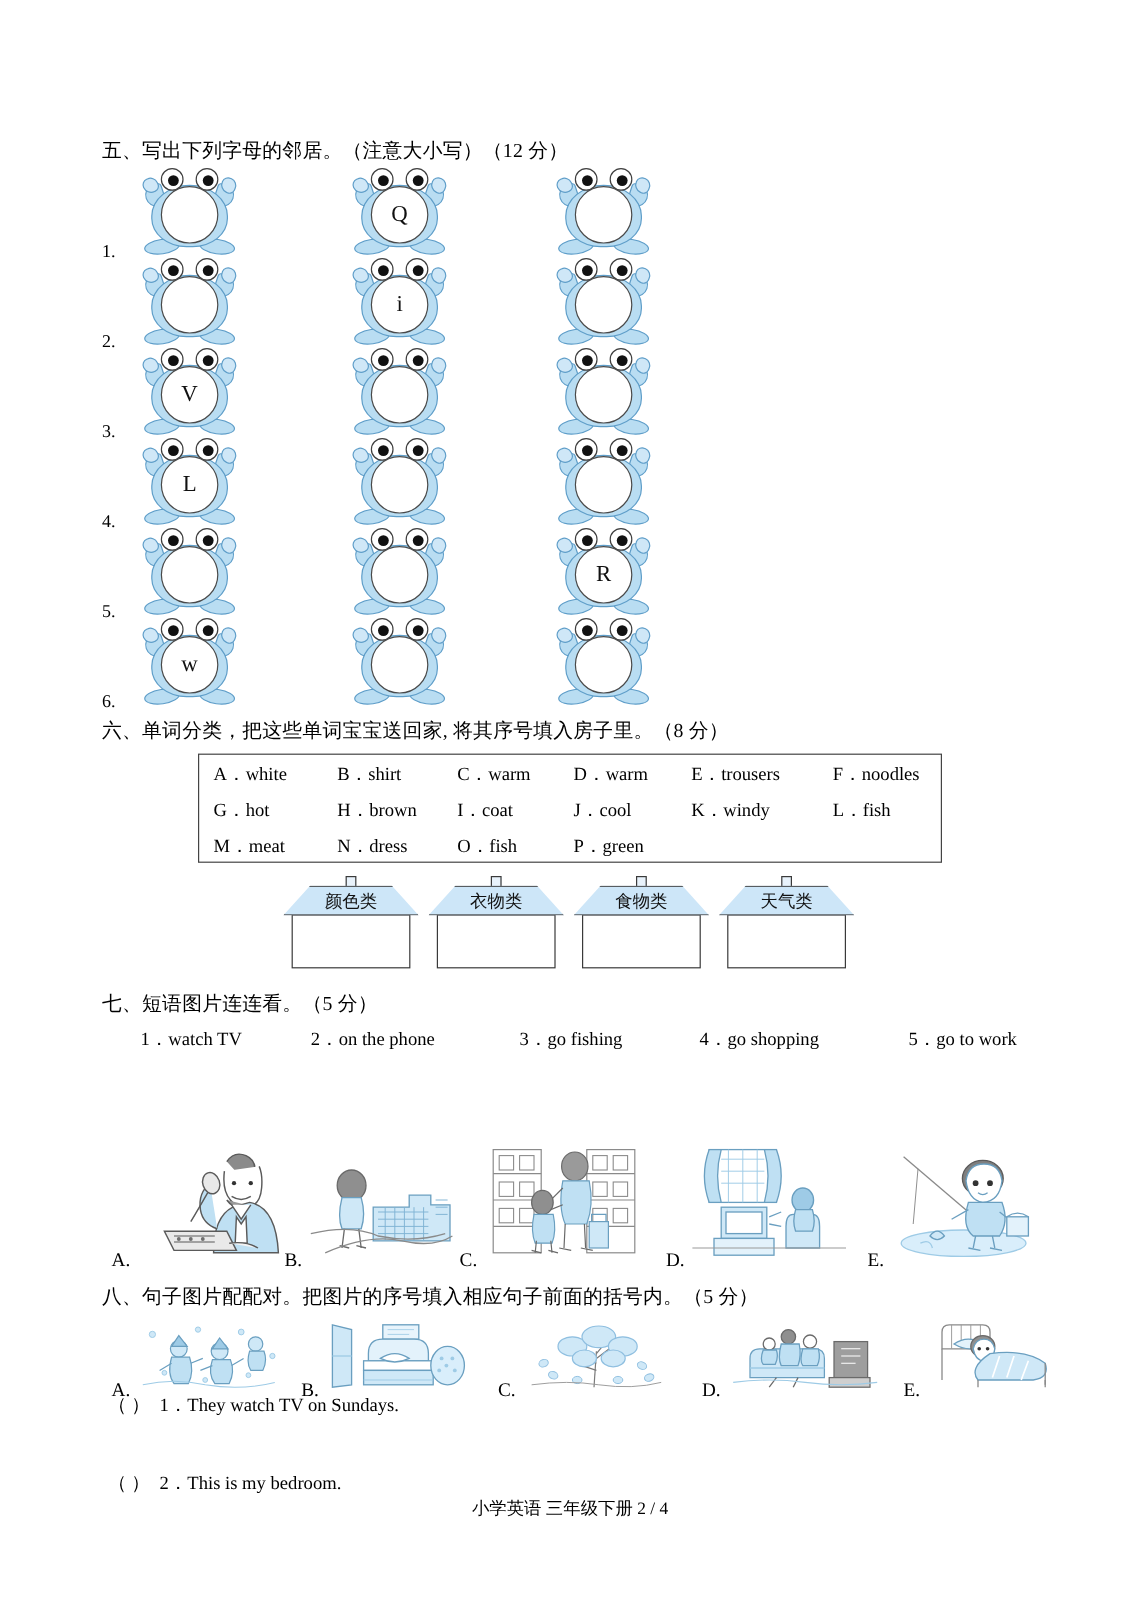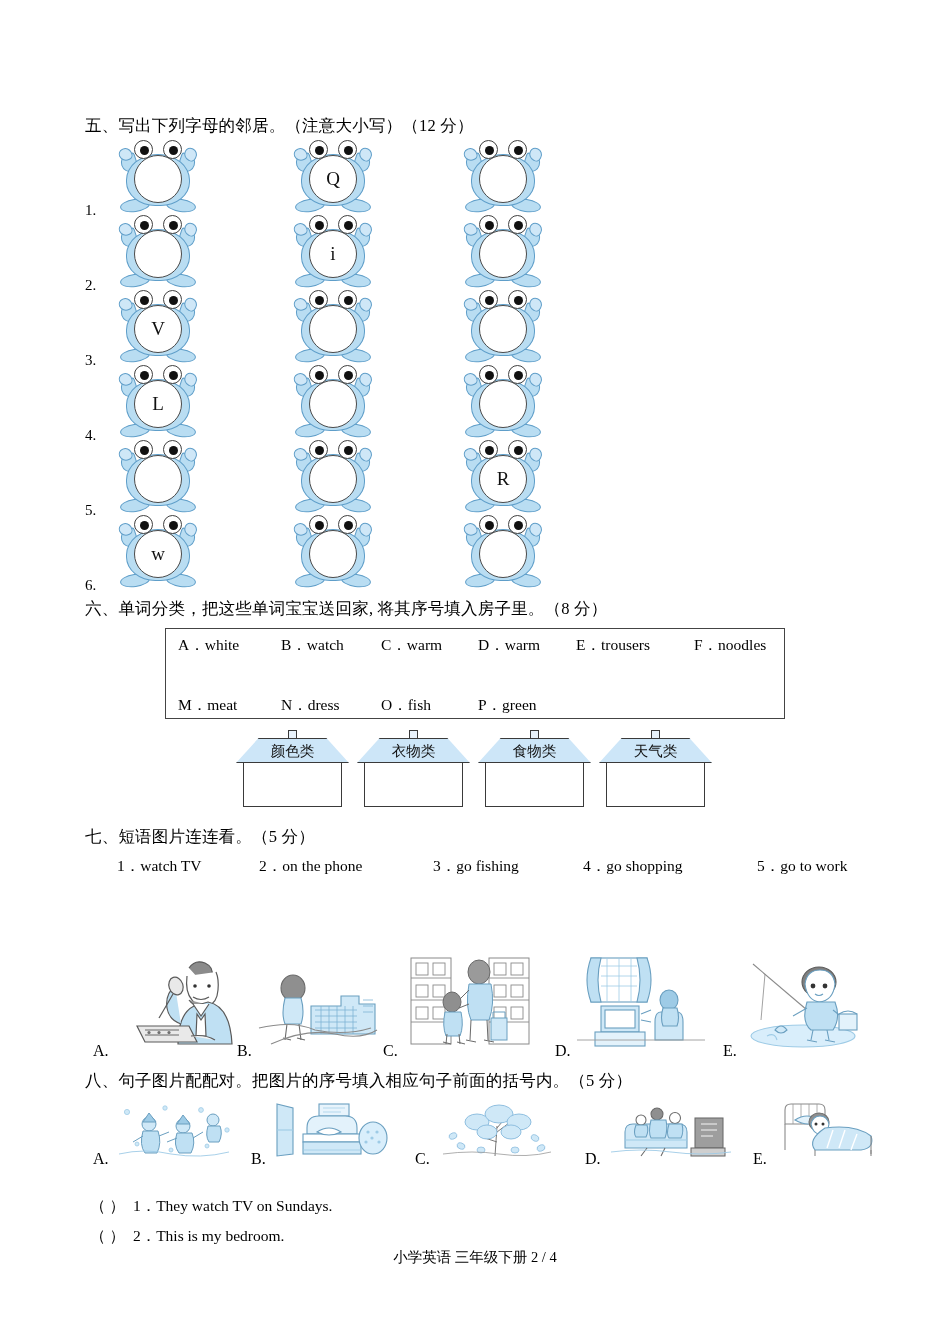--- a/index.html
+++ b/index.html
@@ -446,25 +446,33 @@
           <div class="belly"></div>
         </div>
       </div>
     </div>
 
   <div class="sec-title" style="left:85px; top:598px;">六、单词分类，把这些单词宝宝送回家, 将其序号填入房子里。（8 分）</div>
 
   <div class="wordbox">
       <div class="wordrow" style="top: 2px;">
         <div class="wordcell" style="left: 12px; top: 4px;">A．white</div>
-        <div class="wordcell" style="left: 115px; top: 4px;">B．watch</div>
+        <div class="wordcell" style="left: 115px; top: 4px;">B．shirt</div>
         <div class="wordcell" style="left: 215px; top: 4px;">C．warm</div>
         <div class="wordcell" style="left: 312px; top: 4px;">D．warm</div>
         <div class="wordcell" style="left: 410px; top: 4px;">E．trousers</div>
         <div class="wordcell" style="left: 528px; top: 4px;">F．noodles</div>
+      </div>
+      <div class="wordrow" style="top: 32px;">
+        <div class="wordcell" style="left: 12px; top: 4px;">G．hot</div>
+        <div class="wordcell" style="left: 115px; top: 4px;">H．brown</div>
+        <div class="wordcell" style="left: 215px; top: 4px;">I．coat</div>
+        <div class="wordcell" style="left: 312px; top: 4px;">J．cool</div>
+        <div class="wordcell" style="left: 410px; top: 4px;">K．windy</div>
+        <div class="wordcell" style="left: 528px; top: 4px;">L．fish</div>
       </div>
       <div class="wordrow" style="top: 62px;">
         <div class="wordcell" style="left: 12px; top: 4px;">M．meat</div>
         <div class="wordcell" style="left: 115px; top: 4px;">N．dress</div>
         <div class="wordcell" style="left: 215px; top: 4px;">O．fish</div>
         <div class="wordcell" style="left: 312px; top: 4px; font-family: Liberation Serif, serif;">P．green</div>
       </div>
     </div>
 
   <div class="houses">
@@ -778,19 +786,19 @@
             <path d="M96 34 l0 18" stroke="#8a8a8a"></path>
             <path d="M40 48 l0 6 M96 48 l0 6" stroke="#8a8a8a"></path>
           </g>
         </svg>
       </div>
     </div>
 
   </div>
 
   <div id="sentence-block">
-      <div class="sent" style="left: 90px; top: 1196px;"><span class="paren">（        ）</span><span style="margin-left: 8px;">1．They watch TV on Sundays.</span></div>
+      <div class="sent" style="left: 90px; top: 1161px;"><span class="paren">（        ）</span><span style="margin-left: 8px;">1．They watch TV on Sundays.</span></div>
       <div class="sent" style="left: 90px; top: 1226px;"><span class="paren">（        ）</span><span style="margin-left: 8px;">2．This is my bedroom.</span></div>
     </div>
 
   <div class="footer">小学英语 三年级下册 2 / 4</div>
 
 </div>
 
 </body></html>

